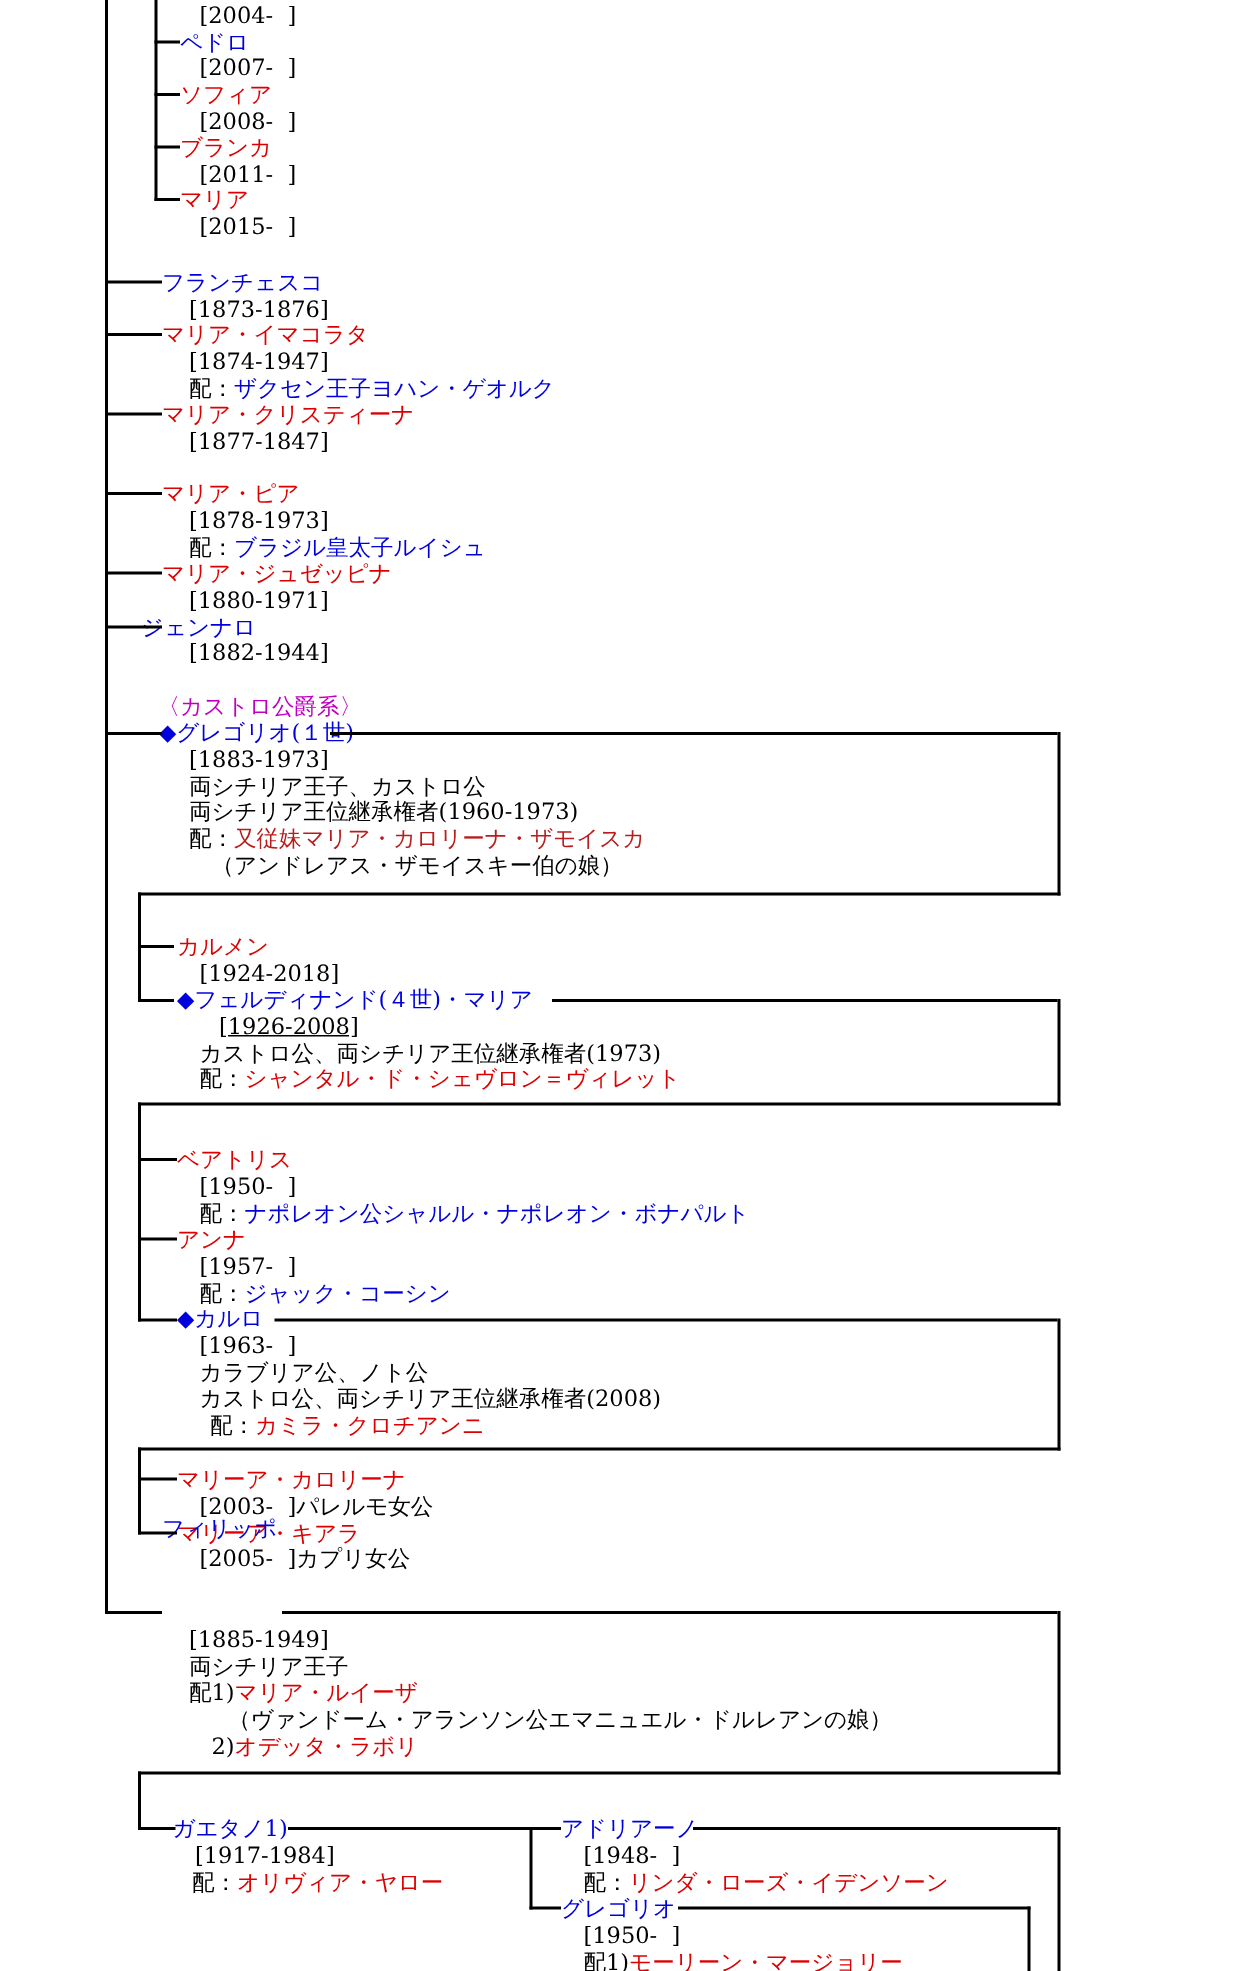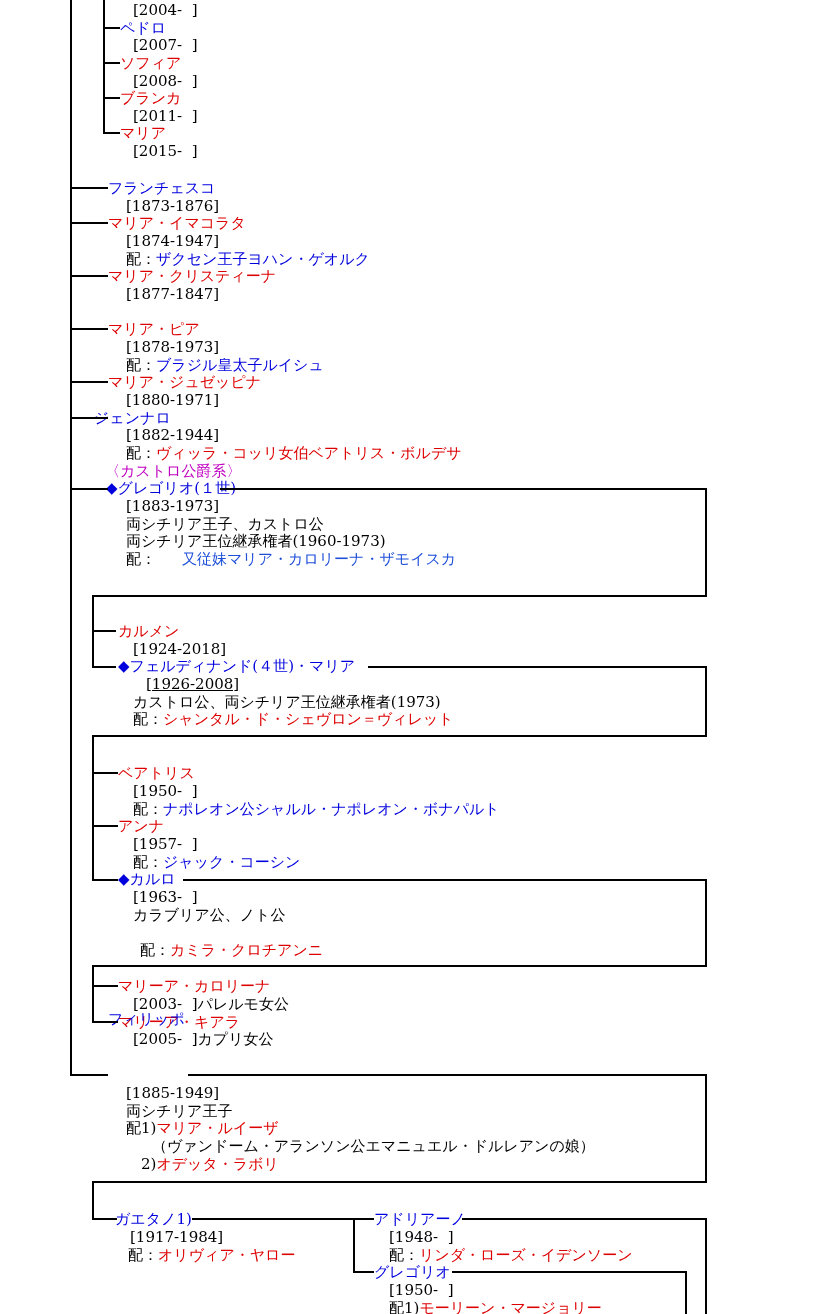--- a/index.html
+++ b/index.html
@@ -43,42 +43,43 @@
     <div class="row" style="left: 126px; top: 251px;"><span style="color: rgb(0, 0, 0);">配：</span><span style="color: rgb(0, 0, 221);">ザクセン王子ヨハン・ゲオルク</span></div>
     <div class="row" style="left: 108px; top: 268px;"><span style="color: rgb(221, 0, 0);">マリア・クリスティーナ</span></div>
     <div class="row" style="left: 126px; top: 286px;"><span style="color: rgb(0, 0, 0);">[1877-1847]</span></div>
     <div class="row" style="left: 108px; top: 321px;"><span style="color: rgb(221, 0, 0);">マリア・ピア</span></div>
     <div class="row" style="left: 126px; top: 339px;"><span style="color: rgb(0, 0, 0);">[1878-1973]</span></div>
     <div class="row" style="left: 126px; top: 357px;"><span style="color: rgb(0, 0, 0);">配：</span><span style="color: rgb(0, 0, 221);">ブラジル皇太子ルイシュ</span></div>
     <div class="row" style="left: 108px; top: 374px;"><span style="color: rgb(221, 0, 0);">マリア・ジュゼッピナ</span></div>
     <div class="row" style="left: 126px; top: 392px;"><span style="color: rgb(0, 0, 0);">[1880-1971]</span></div>
     <div class="row" style="left: 94px; top: 410px;"><span style="color: rgb(0, 0, 221);">ジェンナロ</span></div>
     <div class="row" style="left: 126px; top: 427px;"><span style="color: rgb(0, 0, 0);">[1882-1944]</span></div>
-    <div class="row" style="left: 126px; top: 445px;"><span style="color: rgb(0, 0, 0);">配：</span><span style="color: rgb(221, 0, 0);">ヴィッラ・コッリ女伯ベアトリス・ボルデサ</span></div>
     <div class="row" style="left: 105px; top: 463px;"><span style="color: rgb(192, 0, 192);">〈カストロ公爵系〉</span></div>
     <div class="row" style="left: 106px; top: 480px;"><span style="color: rgb(0, 0, 221);">◆グレゴリオ(１世)</span></div>
     <div class="row" style="left: 126px; top: 498px;"><span style="color: rgb(0, 0, 0);">[1883-1973]</span></div>
     <div class="row" style="left: 126px; top: 516px;"><span style="color: rgb(0, 0, 0);">両シチリア王子、カストロ公</span></div>
     <div class="row" style="left: 126px; top: 533px;"><span style="color: rgb(0, 0, 0);">両シチリア王位継承権者(1960-1973)</span></div>
-    <div class="row" style="left: 126px; top: 551px;"><span style="color: rgb(0, 0, 0);">配：</span><span style="color: #1d4ed8; margin-left: 26px;">又従妹マリア・カロリーナ・ザモイスカ</span></div>
+    <div class="row" style="left: 126px; top: 551px;"><span style="color: rgb(0, 0, 0);">配：</span><span style="color: #b91c1c;">又従妹マリア・カロリーナ・ザモイスカ</span></div>
+    <div class="row" style="left: 141px; top: 569px;"><span style="color: rgb(0, 0, 0);">（アンドレアス・ザモイスキー伯の娘）</span></div>
     <div class="row" style="left: 118px; top: 623px;"><span style="color: rgb(221, 0, 0);">カルメン</span></div>
     <div class="row" style="left: 133px; top: 641px;"><span style="color: rgb(0, 0, 0);">[1924-2018]</span></div>
     <div class="row" style="left: 118px; top: 658px;"><span style="color: rgb(0, 0, 221);">◆フェルディナンド(４世)・マリア</span></div>
     <div class="row" style="left: 146px; top: 676px; text-decoration: underline;"><span style="color: rgb(0, 0, 0);">[1926-2008]</span></div>
     <div class="row" style="left: 133px; top: 694px;"><span style="color: rgb(0, 0, 0);">カストロ公、両シチリア王位継承権者(1973)</span></div>
     <div class="row" style="left: 133px; top: 711px;"><span style="color: rgb(0, 0, 0);">配：</span><span style="color: rgb(221, 0, 0);">シャンタル・ド・シェヴロン＝ヴィレット</span></div>
     <div class="row" style="left: 118px; top: 765px;"><span style="color: rgb(221, 0, 0);">ベアトリス</span></div>
     <div class="row" style="left: 133px; top: 783px;"><span style="color: rgb(0, 0, 0);">[1950-  ]</span></div>
     <div class="row" style="left: 133px; top: 801px;"><span style="color: rgb(0, 0, 0);">配：</span><span style="color: rgb(0, 0, 221);">ナポレオン公シャルル・ナポレオン・ボナパルト</span></div>
     <div class="row" style="left: 118px; top: 818px;"><span style="color: rgb(221, 0, 0);">アンナ</span></div>
     <div class="row" style="left: 133px; top: 836px;"><span style="color: rgb(0, 0, 0);">[1957-  ]</span></div>
     <div class="row" style="left: 133px; top: 854px;"><span style="color: rgb(0, 0, 0);">配：</span><span style="color: rgb(0, 0, 221);">ジャック・コーシン</span></div>
     <div class="row" style="left: 118px; top: 871px;"><span style="color: rgb(0, 0, 221);">◆カルロ</span></div>
     <div class="row" style="left: 133px; top: 889px;"><span style="color: rgb(0, 0, 0);">[1963-  ]</span></div>
     <div class="row" style="left: 133px; top: 907px;"><span style="color: rgb(0, 0, 0);">カラブリア公、ノト公</span></div>
+    <div class="row" style="left: 133px; top: 924px;"><span style="color: rgb(0, 0, 0);">カストロ公、両シチリア王位継承権者(2008)</span></div>
     <div class="row" style="left: 140px; top: 942px;"><span style="color: rgb(0, 0, 0);">配：</span><span style="color: rgb(221, 0, 0);">カミラ・クロチアンニ</span></div>
     <div class="row" style="left: 118px; top: 978px;"><span style="color: rgb(221, 0, 0);">マリーア・カロリーナ</span></div>
     <div class="row" style="left: 133px; top: 996px;"><span style="color: rgb(0, 0, 0);">[2003-  ]パレルモ女公</span></div>
     <div class="row" style="left: 118px; top: 1014px;"><span style="color: rgb(221, 0, 0);">マリーア・キアラ</span></div>
     <div class="row" style="left: 133px; top: 1031px;"><span style="color: rgb(0, 0, 0);">[2005-  ]カプリ女公</span></div>
     <div class="row" style="left: 108px; top: 1011px;"><span style="color: rgb(0, 0, 221);">フィリッポ</span></div>
     <div class="row" style="left: 126px; top: 1085px;"><span style="color: rgb(0, 0, 0);">[1885-1949]</span></div>
     <div class="row" style="left: 126px; top: 1103px;"><span style="color: rgb(0, 0, 0);">両シチリア王子</span></div>
     <div class="row" style="left: 126px; top: 1120px;"><span style="color: rgb(0, 0, 0);">配1)</span><span style="color: rgb(221, 0, 0);">マリア・ルイーザ</span></div>
     <div class="row" style="left: 152px; top: 1138px;"><span style="color: rgb(0, 0, 0);">（ヴァンドーム・アランソン公エマニュエル・ドルレアンの娘）</span></div>

